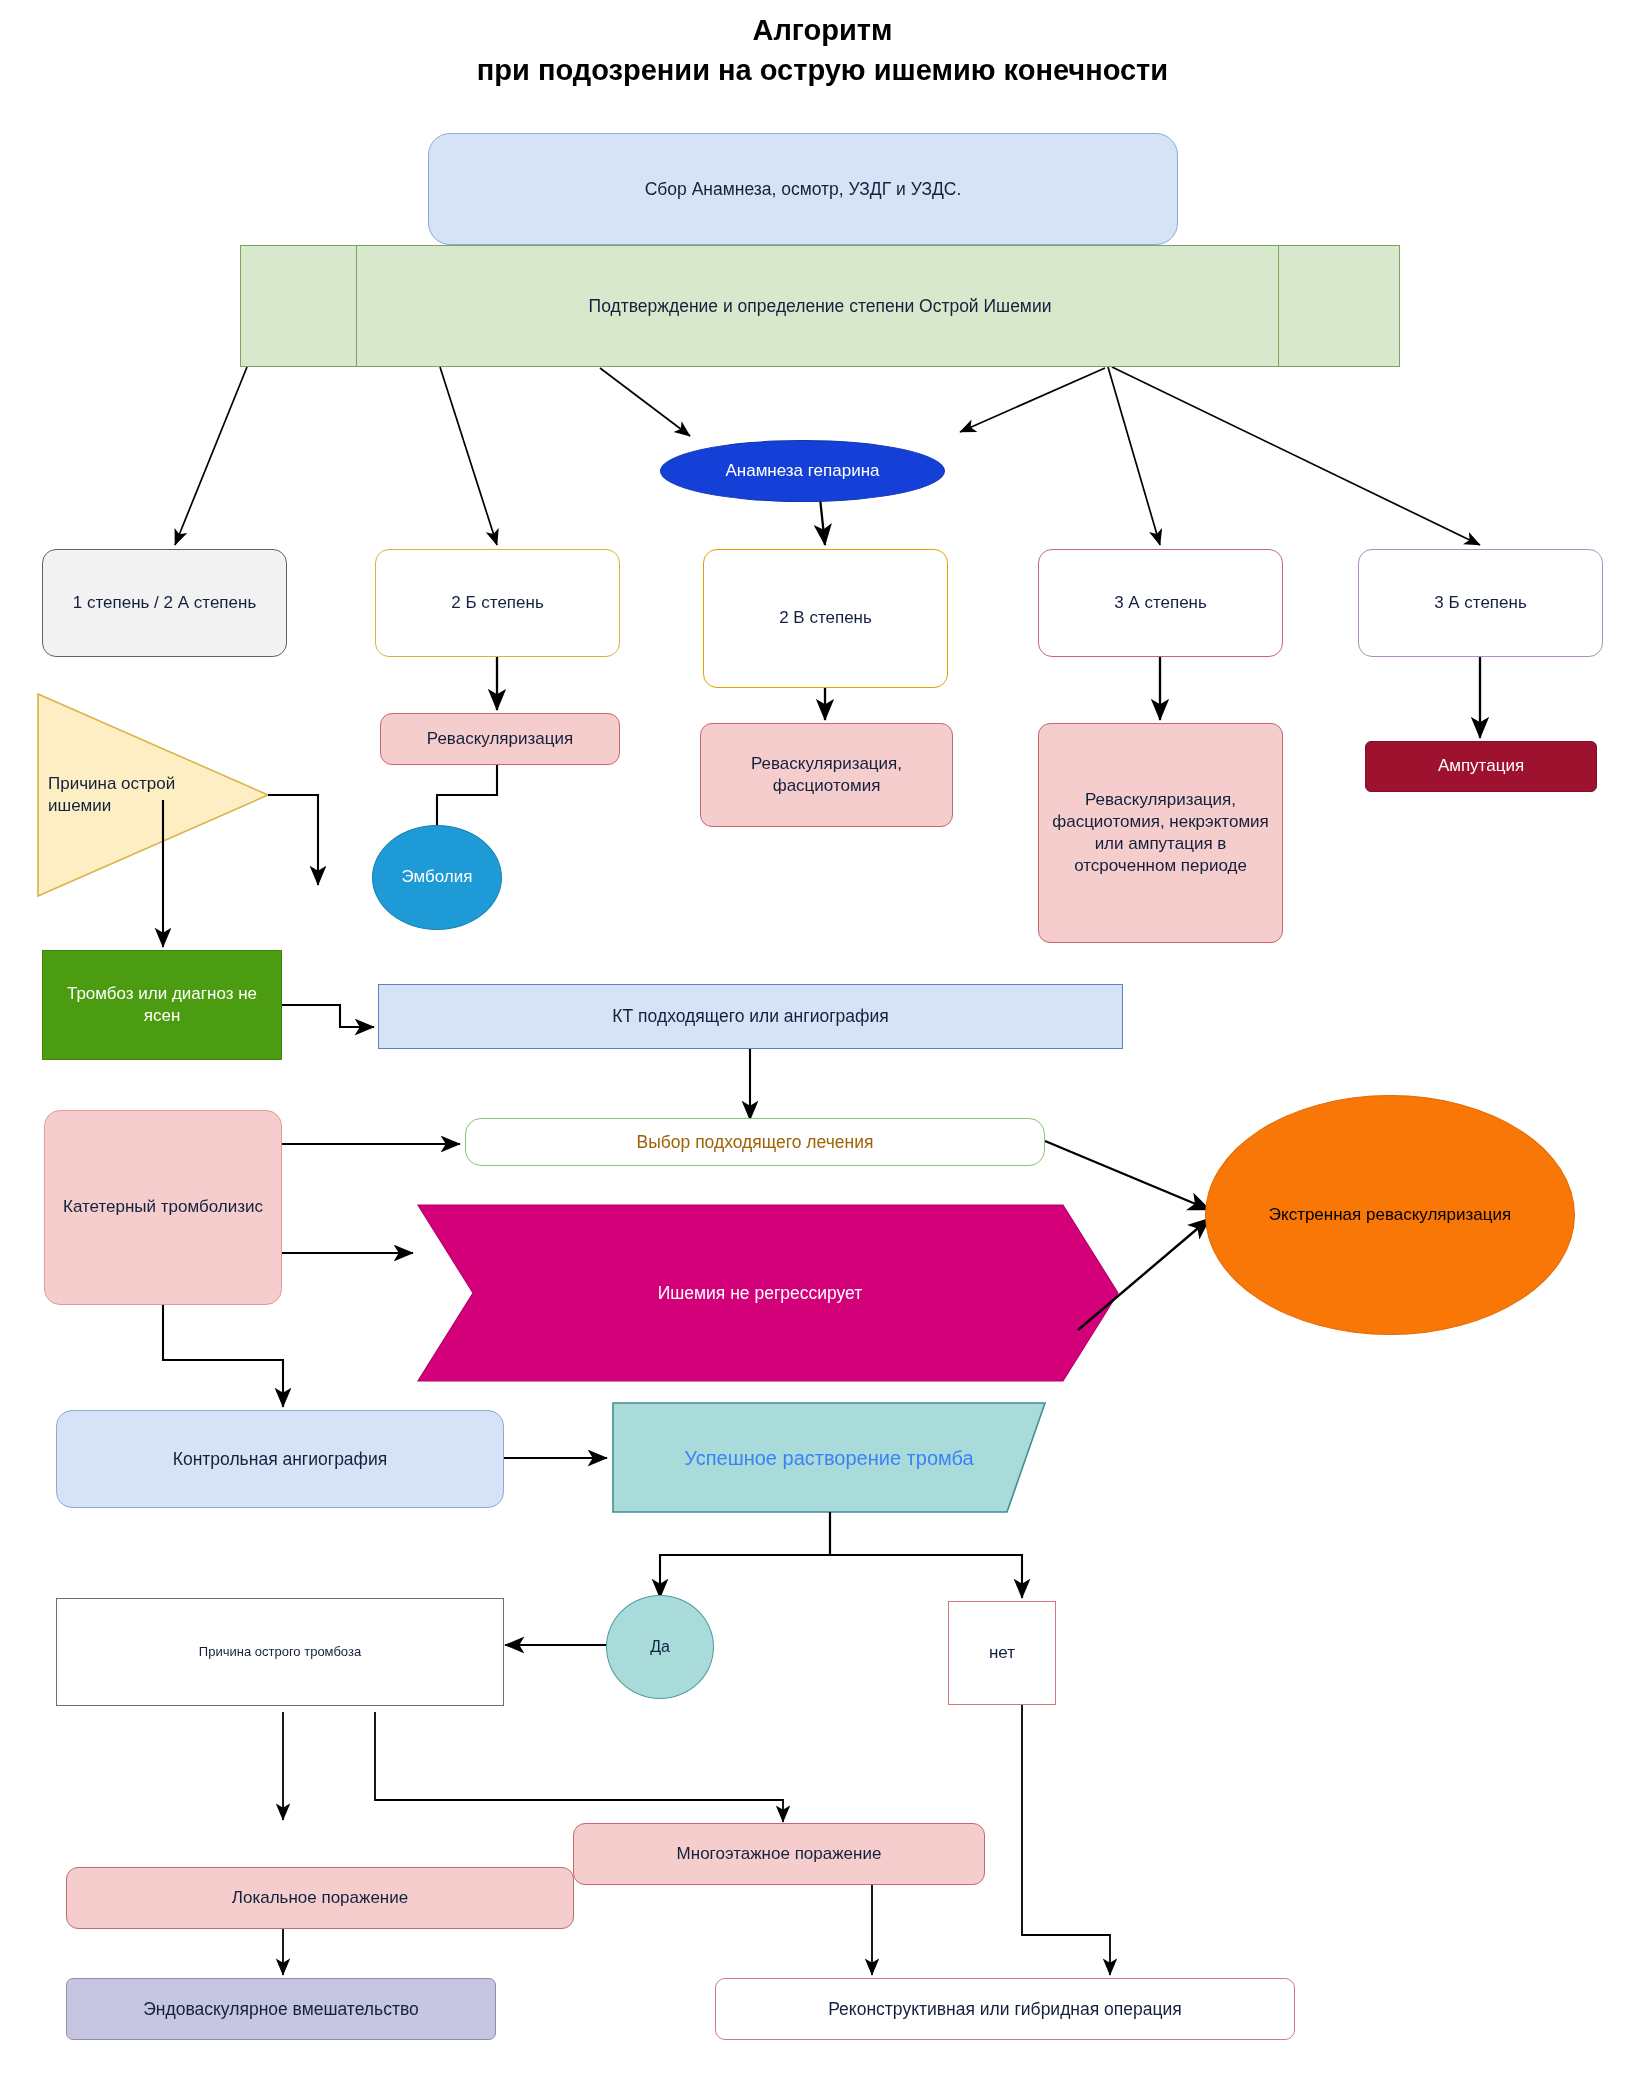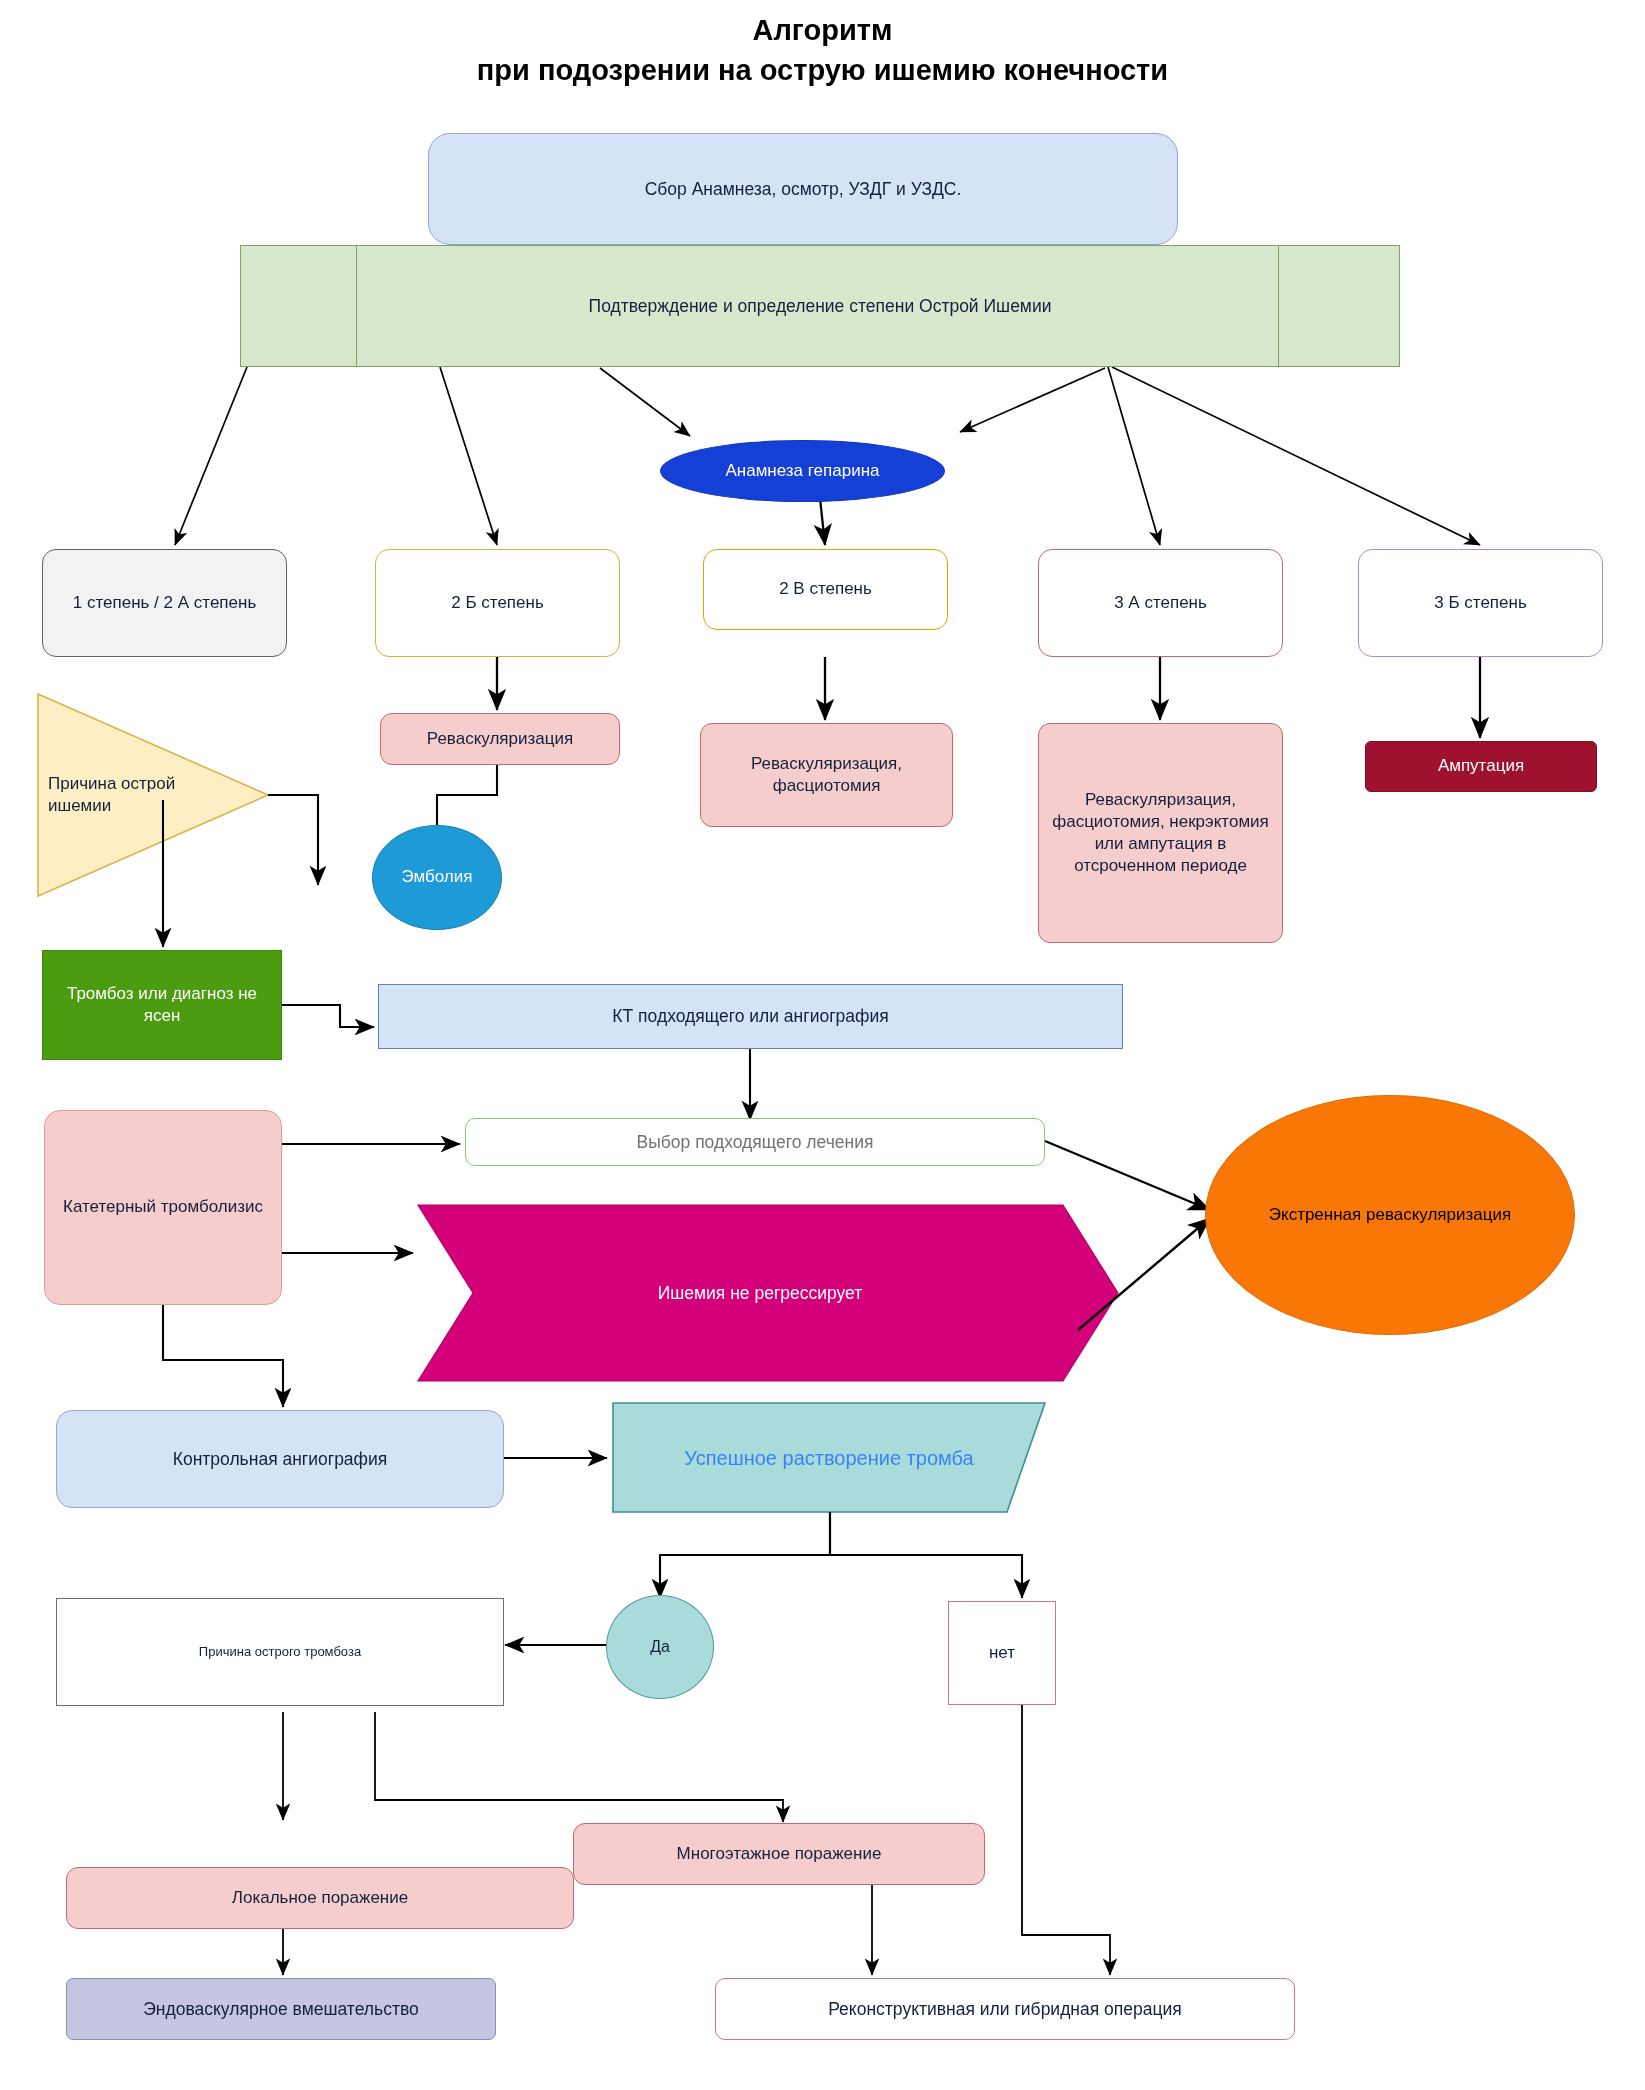--- a/index.html
+++ b/index.html
@@ -44,22 +44,22 @@
 
   .s-triangle{background:transparent;font-size:17px;color:#14213d;
               justify-content:flex-start;text-align:left;}
   .s-embolia{background:#1e9ad6;border:1px solid #1880b5;border-radius:50%;
              color:#fff;font-size:17px;}
   .s-thromb{background:#4c9c11;border:1px solid #3f8309;color:#fff;font-size:17px;}
 
   .s-ktangio{background:#d6e3f7;border:1.4px solid #5a82c4;font-size:17.5px;color:#14213d;}
   .s-cath{background:#f5cdcd;border:1.6px solid #e09b9b;border-radius:16px;
           font-size:17px;color:#14213d;}
-  .s-choice{background:#fff;border:1.8px solid #8cc474;border-radius:10px;
-            font-size:17.5px;color:#737373;}
+  .s-choice{background:#fff;border:1.8px solid #8cc474;border-radius:16px;
+            font-size:17.5px;color:#a16207;}
   .s-magenta{background:transparent;color:#fff;font-size:17.5px;}
   .s-orange{background:#f97706;border:1px solid #e06a00;border-radius:50%;
             color:#000;font-size:17px;}
 
   .s-ctrlangio{background:#d6e3f7;border:1.6px solid #8ea9d6;border-radius:16px;
                font-size:17.5px;color:#14213d;}
   .s-trapez{background:transparent;font-size:20px;color:#3b82f6;}
   .s-da{background:#a9dbdb;border:1.3px solid #4f9ca0;border-radius:50%;
         font-size:16px;color:#14213d;}
   .s-net{background:#fff;border:1.4px solid #d4777c;font-size:17px;color:#14213d;}
@@ -159,21 +159,21 @@
   <div class="node s-heparin" style="left:660px;top:440px;width:285px;height:62px;">
     <span class="txt">Анамнеза гепарина</span>
   </div>
 
   <div class="node s-deg-grey" style="left:42px;top:549px;width:245px;height:108px;">
     <span class="txt">1 степень / 2 А степень</span>
   </div>
   <div class="node s-deg-yellow1" style="left:375px;top:549px;width:245px;height:108px;">
     <span class="txt">2 Б степень</span>
   </div>
-  <div class="node s-deg-yellow2" style="left:703px;top:549px;width:245px;height:81px;">
+  <div class="node s-deg-yellow2" style="left:703px;top:549px;width:245px;height:139px;">
     <span class="txt">2 В степень</span>
   </div>
   <div class="node s-deg-red" style="left:1038px;top:549px;width:245px;height:108px;">
     <span class="txt">3 А степень</span>
   </div>
   <div class="node s-deg-purple" style="left:1358px;top:549px;width:245px;height:108px;">
     <span class="txt">3 Б степень</span>
   </div>
 
   <div class="node s-pink" style="left:380px;top:713px;width:240px;height:52px;">

